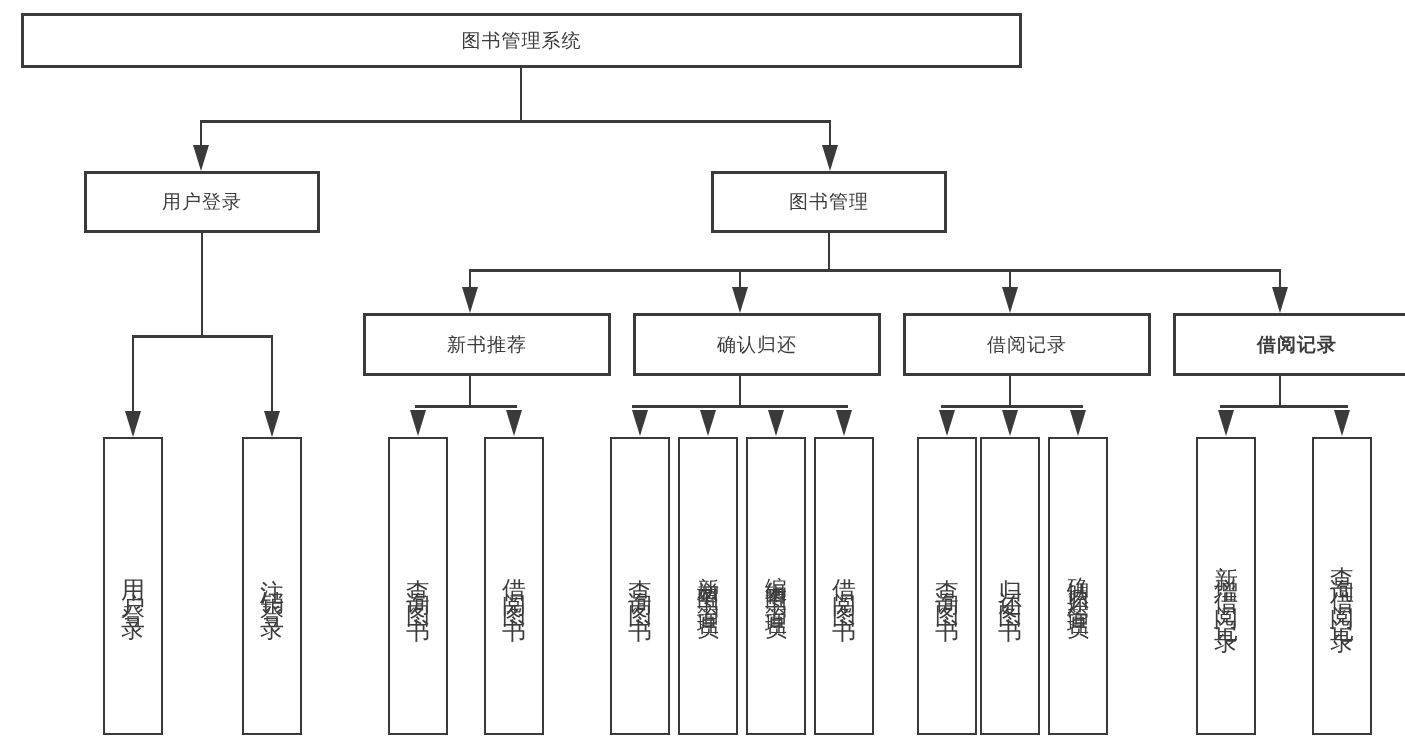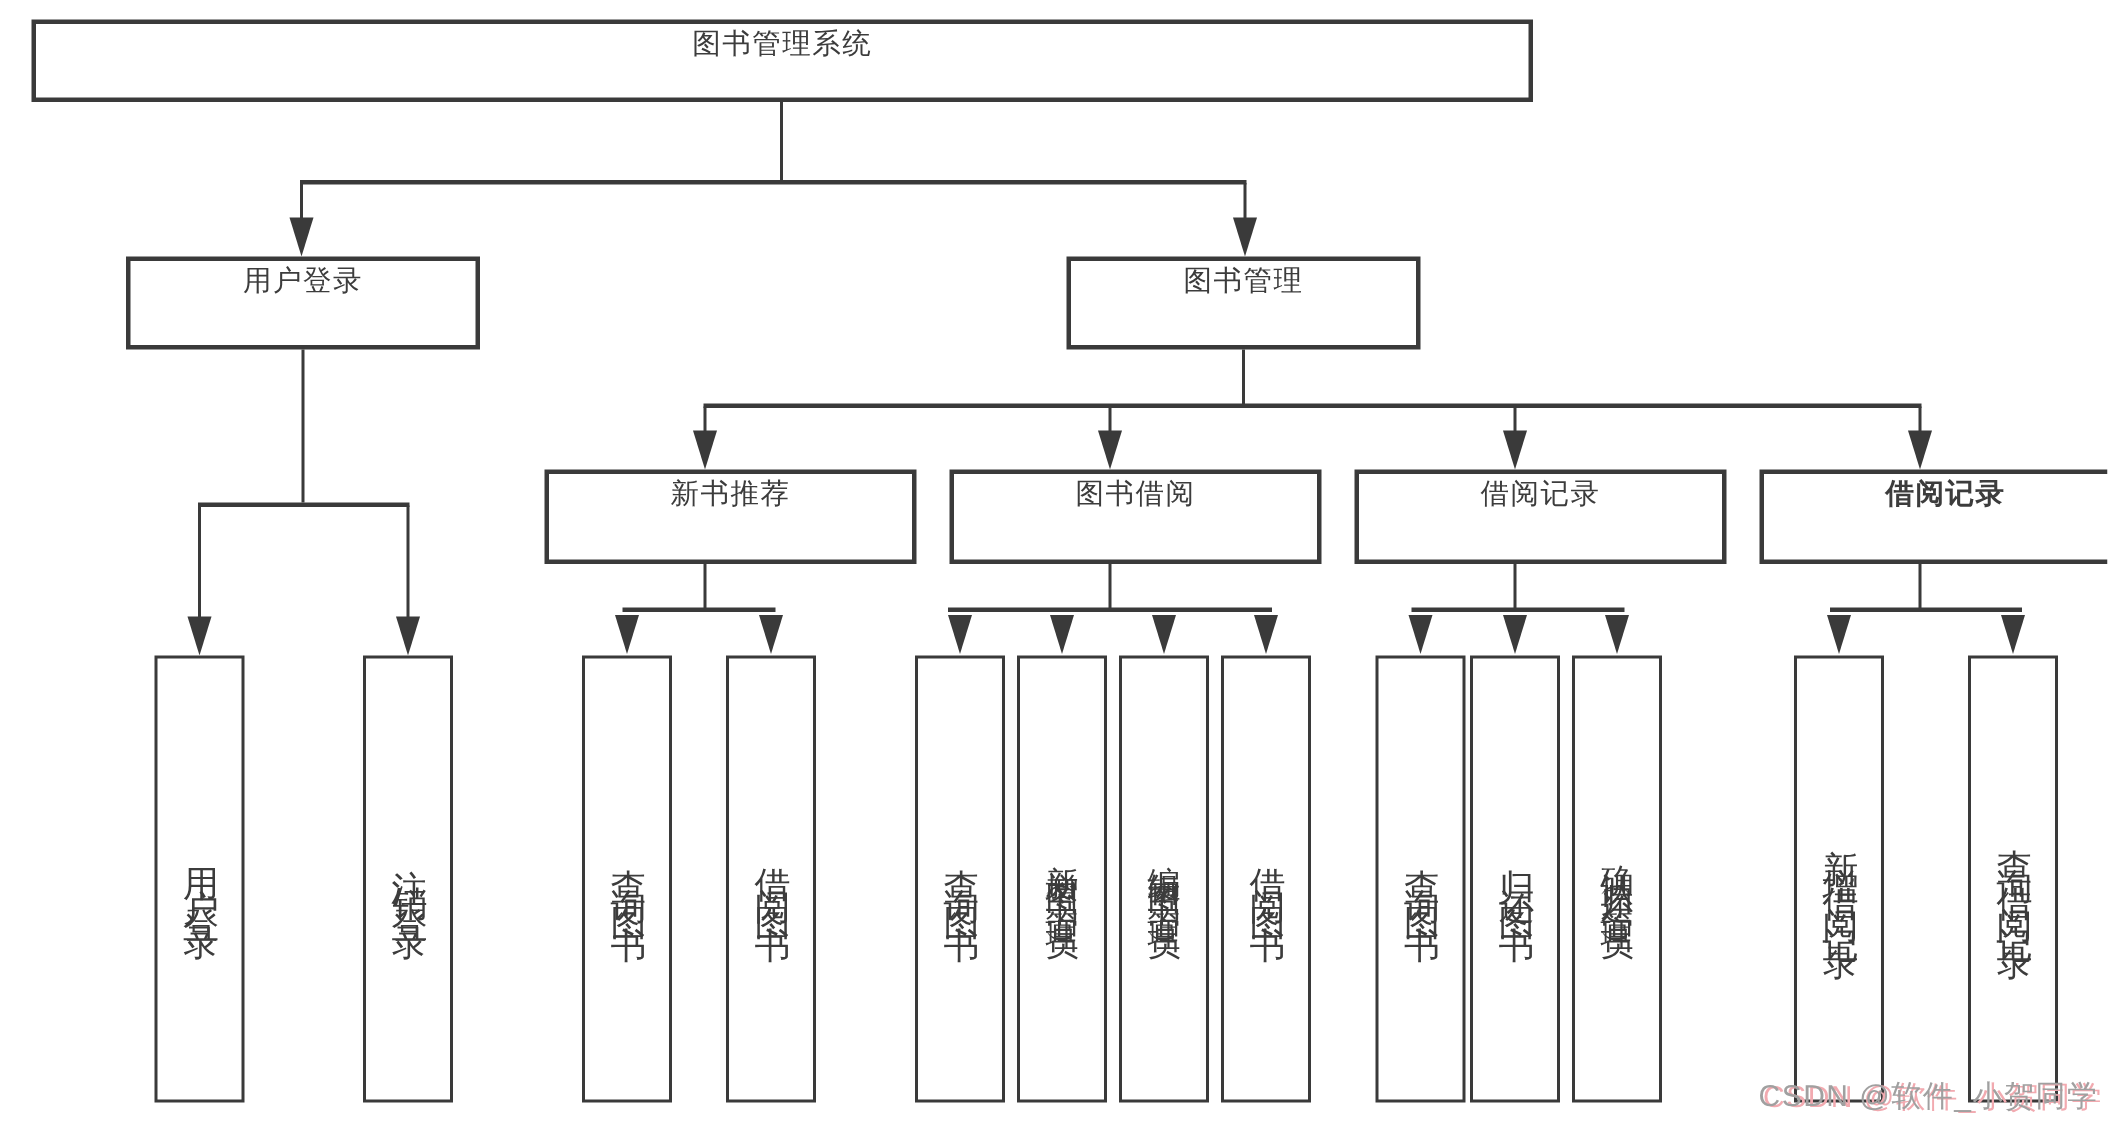--- a/index.html
+++ b/index.html
@@ -7,21 +7,21 @@
     --wm-gray:#a0a0a0; --wm-pink:#f2aab0;
   }
   html,body{margin:0;padding:0;background:#fff;}
   #stage{
     position:relative; width:1405px; height:747px; background:var(--bg);
     font-family:"Liberation Sans","DejaVu Sans",sans-serif; overflow:hidden;
   }
   
   .hbox{
     position:absolute; box-sizing:border-box; background:#fff;
-    border:3px solid var(--line); display:flex; justify-content:center;
+    border:3px solid var(--line); display:flex; align-items:center; justify-content:center;
     color:var(--text); font-size:19px; letter-spacing:1px; white-space:nowrap;
   }
   .root{left:21px; top:13px; width:1001px; height:55px;}
   .lvl2{top:171px; height:62px; width:236px;}
   .lvl3{top:313px; height:63px; width:248px;}
   
   .vbox{
     position:absolute; box-sizing:border-box; background:#fff;
     border:2px solid var(--line); top:437px; width:60px; height:298px;
     display:flex; align-items:center; justify-content:center;
@@ -85,21 +85,21 @@
   <div class="ah" style="left:732px;top:287px;"></div>
   <div class="vl" style="left:1009px;top:271px;height:18px;"></div>
   <div class="ah" style="left:1002px;top:287px;"></div>
   <div class="vl" style="left:1279px;top:271px;height:18px;"></div>
   <div class="ah" style="left:1272px;top:287px;"></div>
 
   <div class="hbox lvl3" style="left:363px;">
     <span>新书推荐</span>
   </div>
   <div class="hbox lvl3" style="left:633px;">
-    <span>图书借阅</span>
+    <span>确认归还</span>
   </div>
   <div class="hbox lvl3" style="left:903px;">
     <span>借阅记录</span>
   </div>
   <div class="hbox lvl3" style="left:1173px;font-weight:bold;">
     <span>借阅记录</span>
   </div>
 
   <div class="vl" style="left:469px;top:376px;height:30px;"></div>
   <div class="hl" style="left:415px;top:405px;width:102px;"></div>
@@ -161,15 +161,14 @@
     <span class="vtext long">确认归还（管理员）</span>
   </div>
 
   <div class="vbox" style="left:1196px;">
     <span class="vtext">新增借阅记录</span>
   </div>
   <div class="vbox" style="left:1312px;">
     <span class="vtext">查询借阅记录</span>
   </div>
 
-  <div id="watermark">CSDN @软件_小贺同学</div>
 
 </div>
 
 </body></html>

